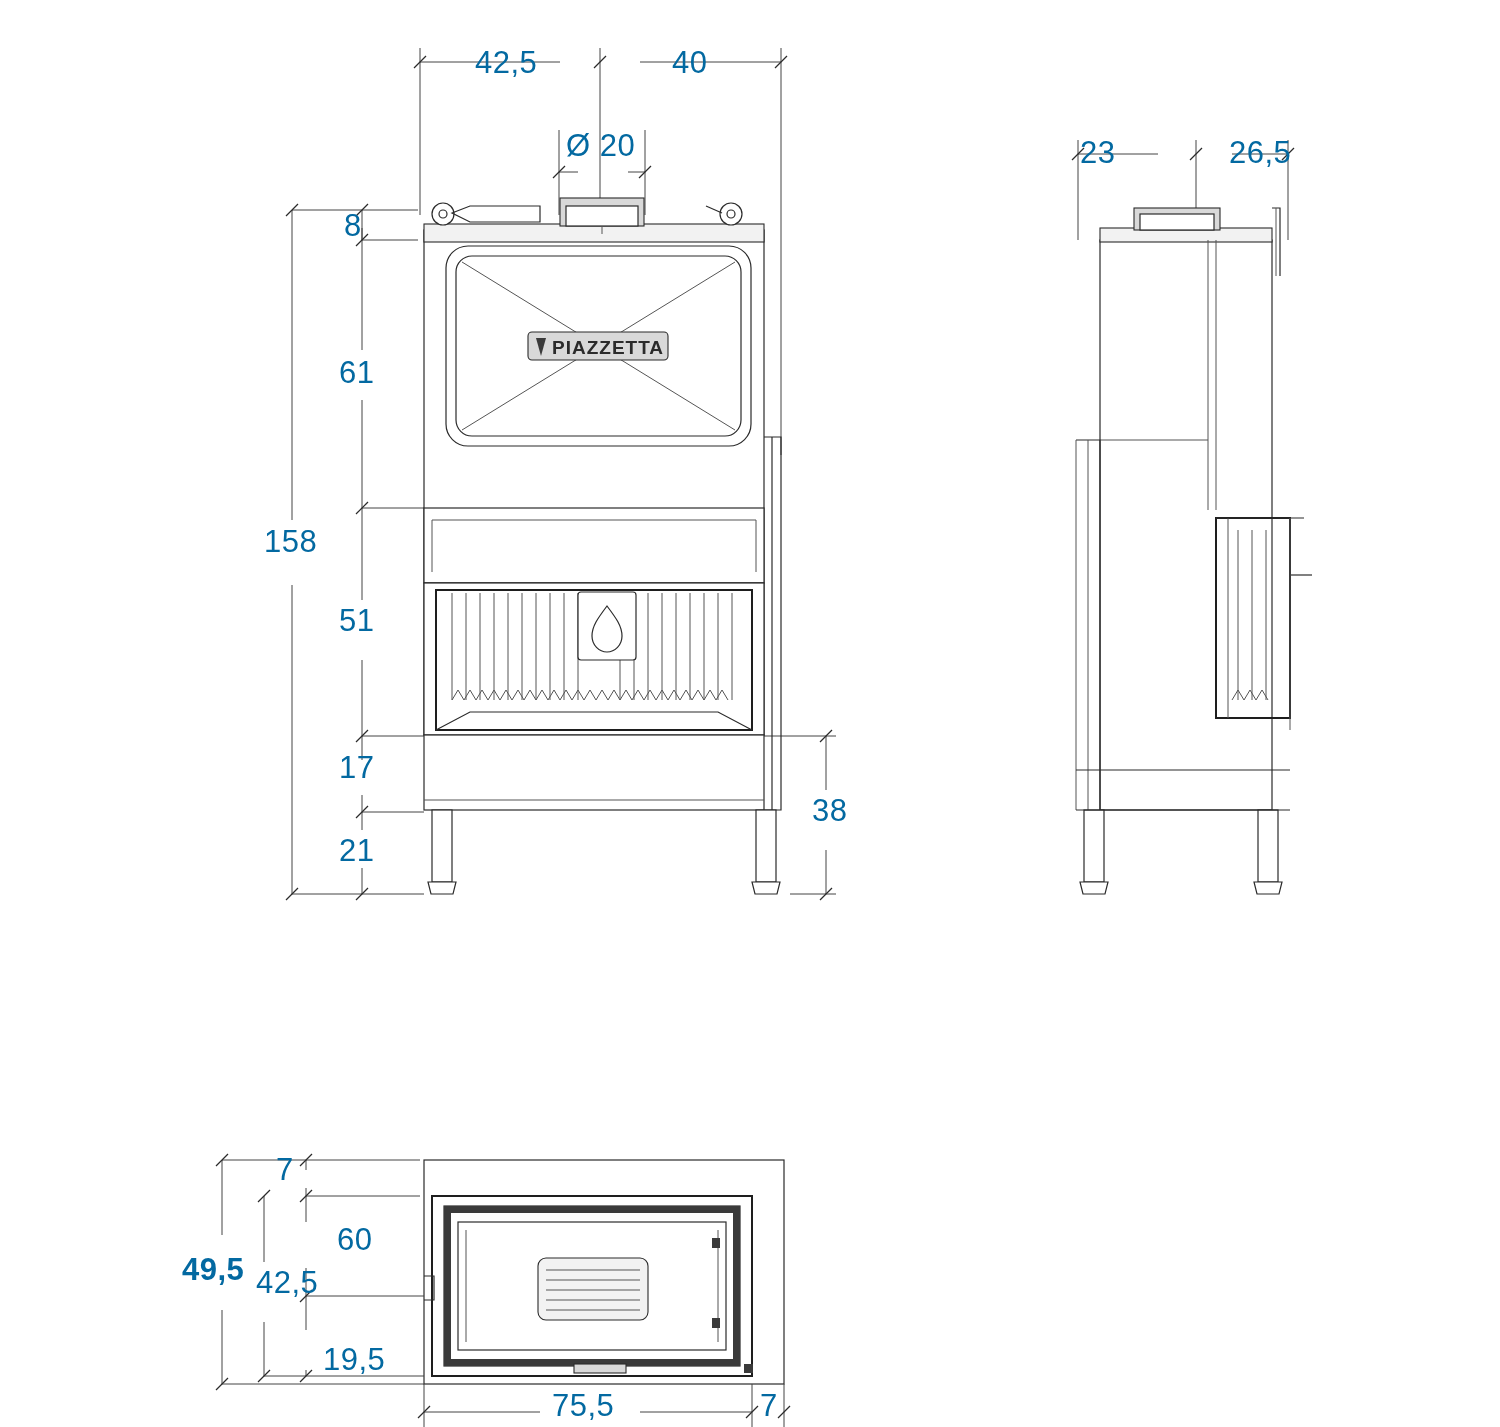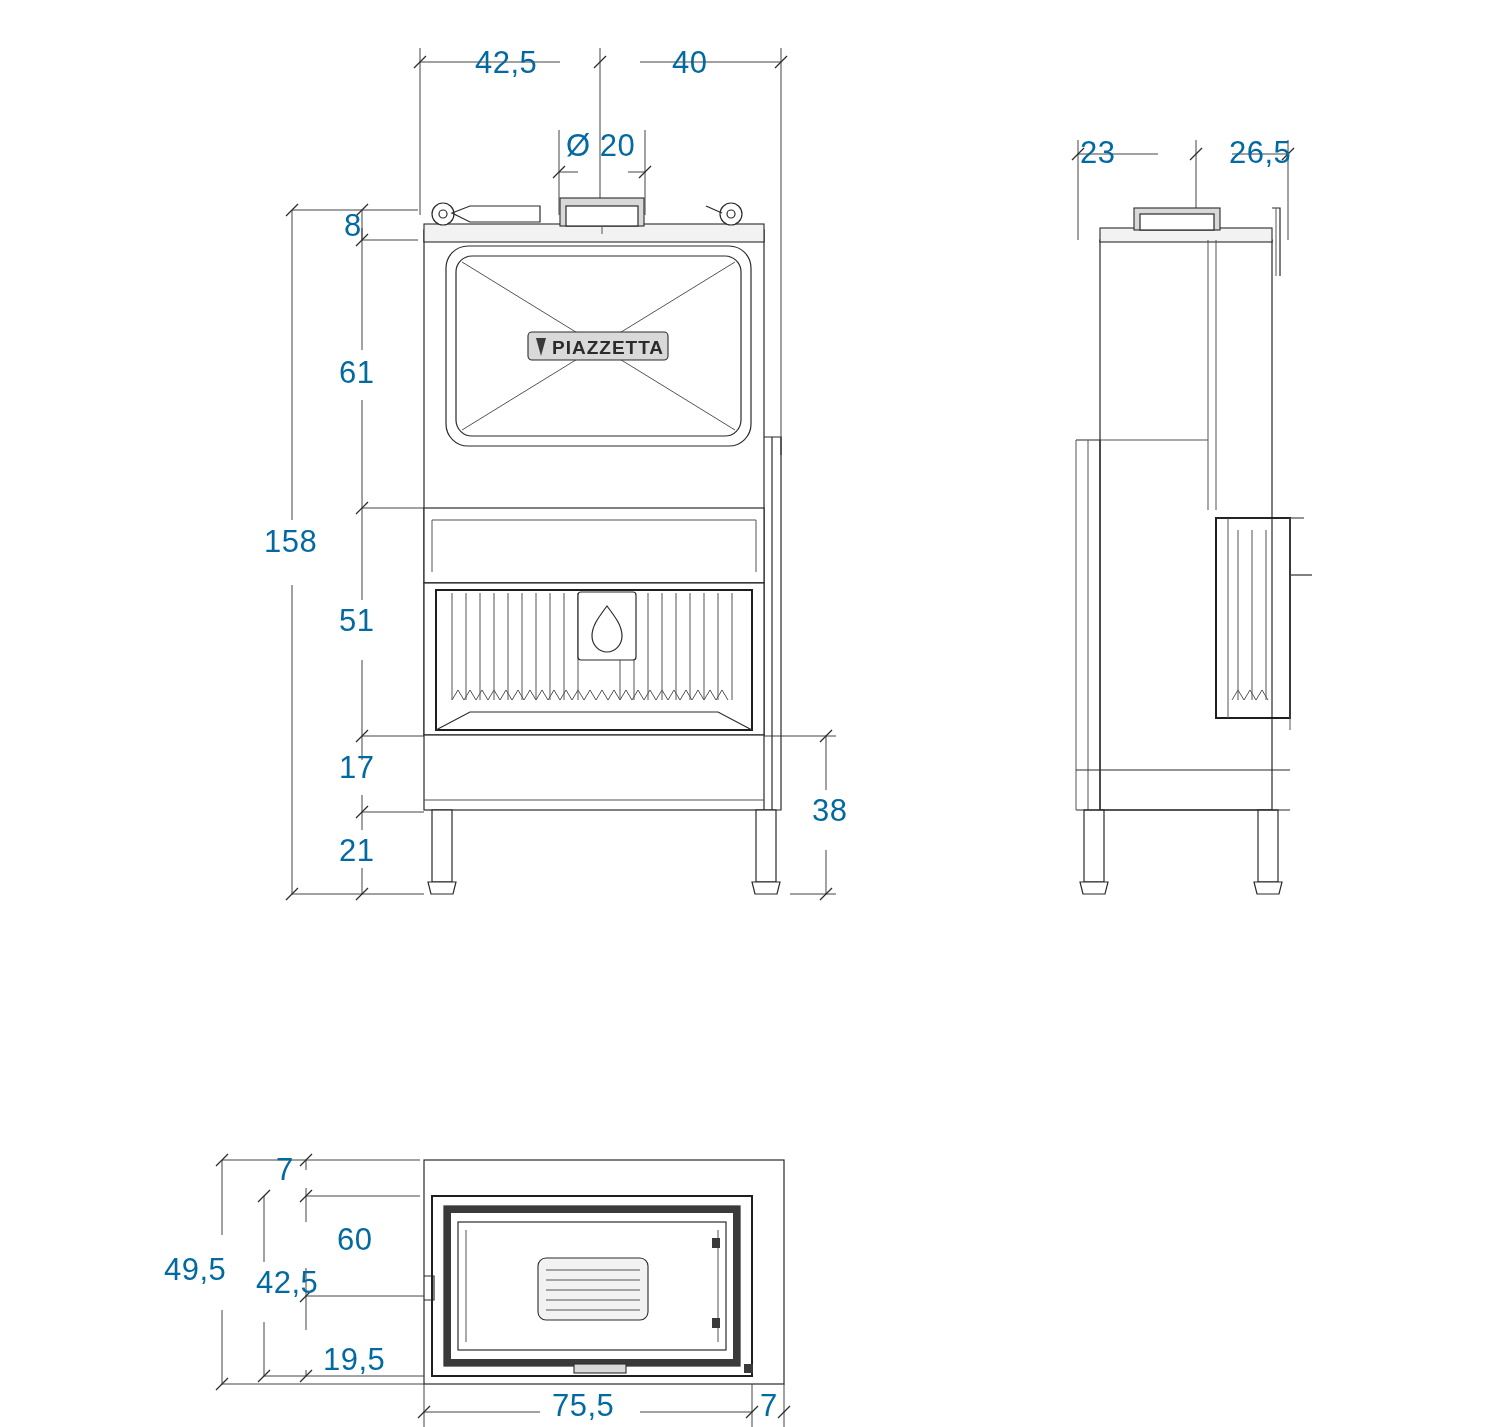--- a/index.html
+++ b/index.html
@@ -269,19 +269,19 @@
   <div class="dim" style="left:339px;top:750px;">17</div>
   <div class="dim" style="left:339px;top:833px;">21</div>
   <div class="dim" style="left:264px;top:524px;">158</div>
   <div class="dim" style="left:812px;top:793px;">38</div>
 
   <div class="dim" style="left:1080px;top:135px;">23</div>
   <div class="dim" style="left:1206px;top:135px;margin-left:23px;">26,5</div>
 
   <div class="dim" style="left:276px;top:1152px;">7</div>
   <div class="dim" style="left:337px;top:1222px;">60</div>
-  <div class="dim" style="left:164px;top:1252px;">49,5</div>
+  <div class="dim" style="left:182px;top:1252px;font-weight:bold;">49,5</div>
   <div class="dim" style="left:256px;top:1265px;">42,5</div>
   <div class="dim" style="left:323px;top:1330px;margin-top:12px;">19,5</div>
   <div class="dim" style="left:552px;top:1388px;">75,5</div>
   <div class="dim" style="left:760px;top:1388px;">7</div>
 
 </div>
 
 </body></html>

